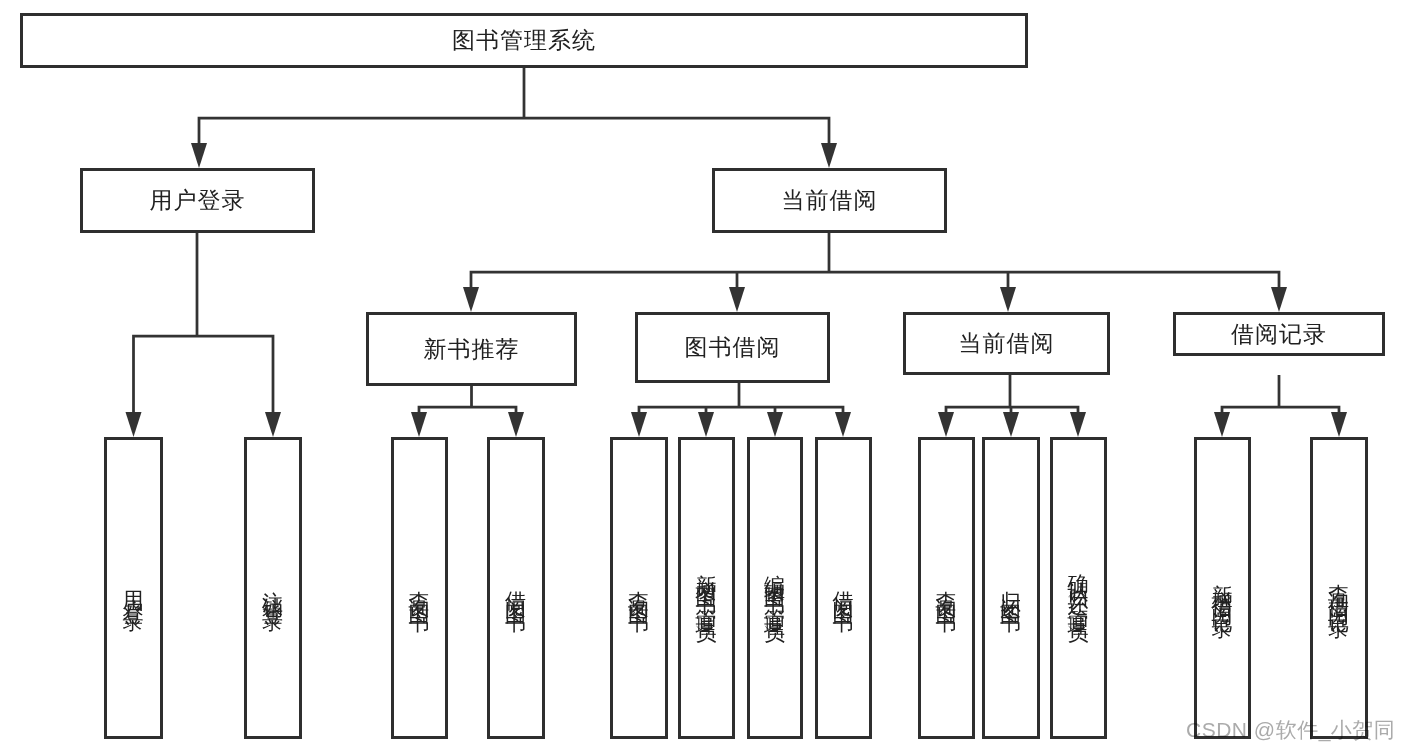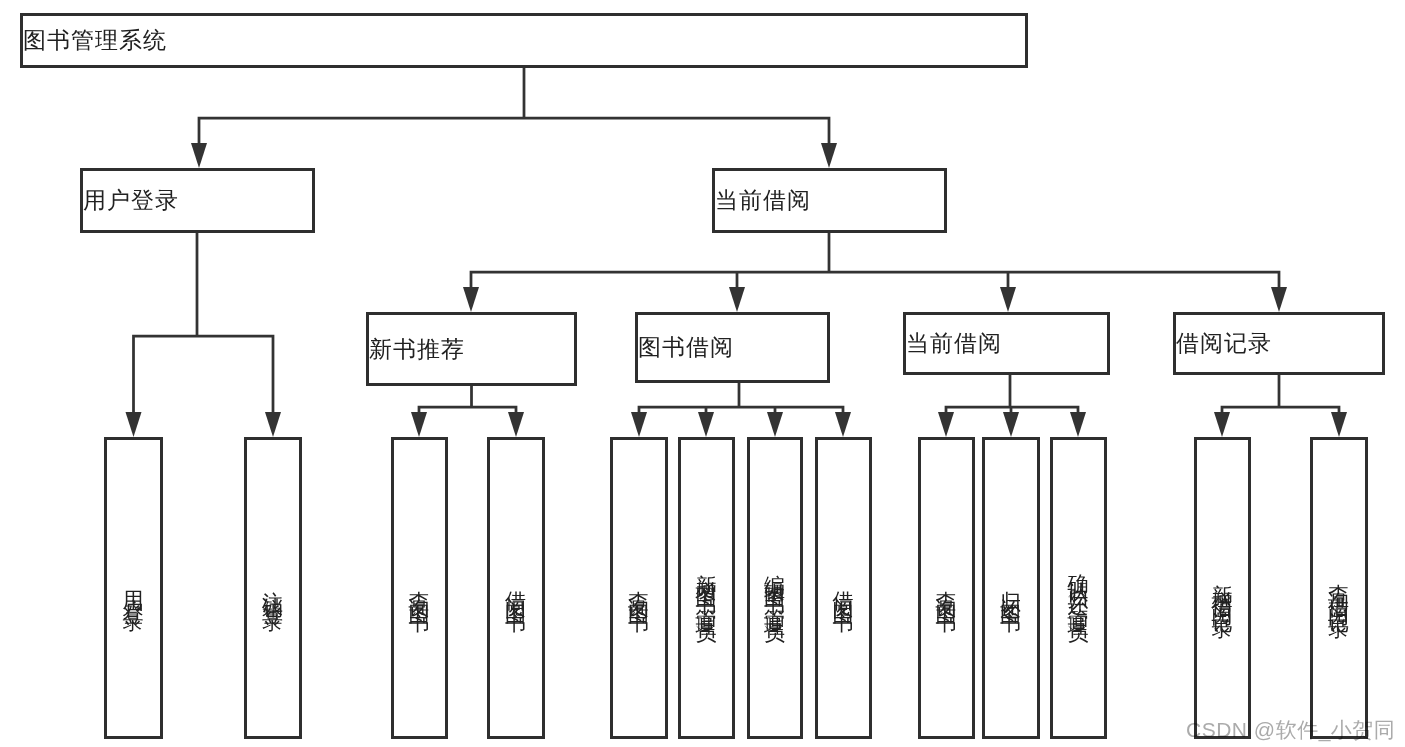--- a/index.html
+++ b/index.html
@@ -1,20 +1,20 @@
 <!DOCTYPE html>
 <html><head>
 <meta charset="utf-8">
 <style>
   html,body{margin:0;padding:0;background:#ffffff;}
   body{font-family:"Liberation Sans","DejaVu Sans",sans-serif;}
   .stage{position:relative;width:1405px;height:747px;background:#ffffff;overflow:hidden;}
   .wires{position:absolute;left:0;top:0;width:1405px;height:747px;}
   .node{position:absolute;box-sizing:border-box;background:#ffffff;border:3px solid #2f2f2f;
-        display:flex;align-items:center;justify-content:flex-start;
+        display:flex;align-items:center;justify-content:center;
         font-size:23px;color:#212121;letter-spacing:1px;}
   .leaf{position:absolute;top:437px;height:302px;box-sizing:border-box;background:#ffffff;
         border:3px solid #2f2f2f;display:flex;align-items:center;justify-content:center;}
   .vtext{writing-mode:vertical-rl;text-orientation:mixed;font-size:21px;color:#212121;
          letter-spacing:7px;line-height:1.1;white-space:nowrap;}
   .watermark{position:absolute;left:1186px;top:716px;font-size:21px;color:#ababab;
              letter-spacing:0.5px;z-index:6;mix-blend-mode:multiply;
              text-shadow:1px 1px 0 rgba(255,255,255,0.6);}
 </style>
 </head>
@@ -68,21 +68,21 @@
 
   <div class="node" style="left:366px;top:312px;width:211px;height:74px">
     <span>新书推荐</span>
   </div>
   <div class="node" style="left:635px;top:312px;width:195px;height:71px">
     <span>图书借阅</span>
   </div>
   <div class="node" style="left:903px;top:312px;width:207px;height:63px">
     <span>当前借阅</span>
   </div>
-  <div class="node" style="left:1173px;top:312px;width:212px;height:63px">
+  <div class="node" style="left:1173px;top:312px;width:212px;height:44px">
     <span>借阅记录</span>
   </div>
 
   <div class="leaf" style="left:104px;width:59px">
     <span class="vtext">用户登录</span>
   </div>
   <div class="leaf" style="left:244px;width:58px">
     <span class="vtext">注销登录</span>
   </div>
 

